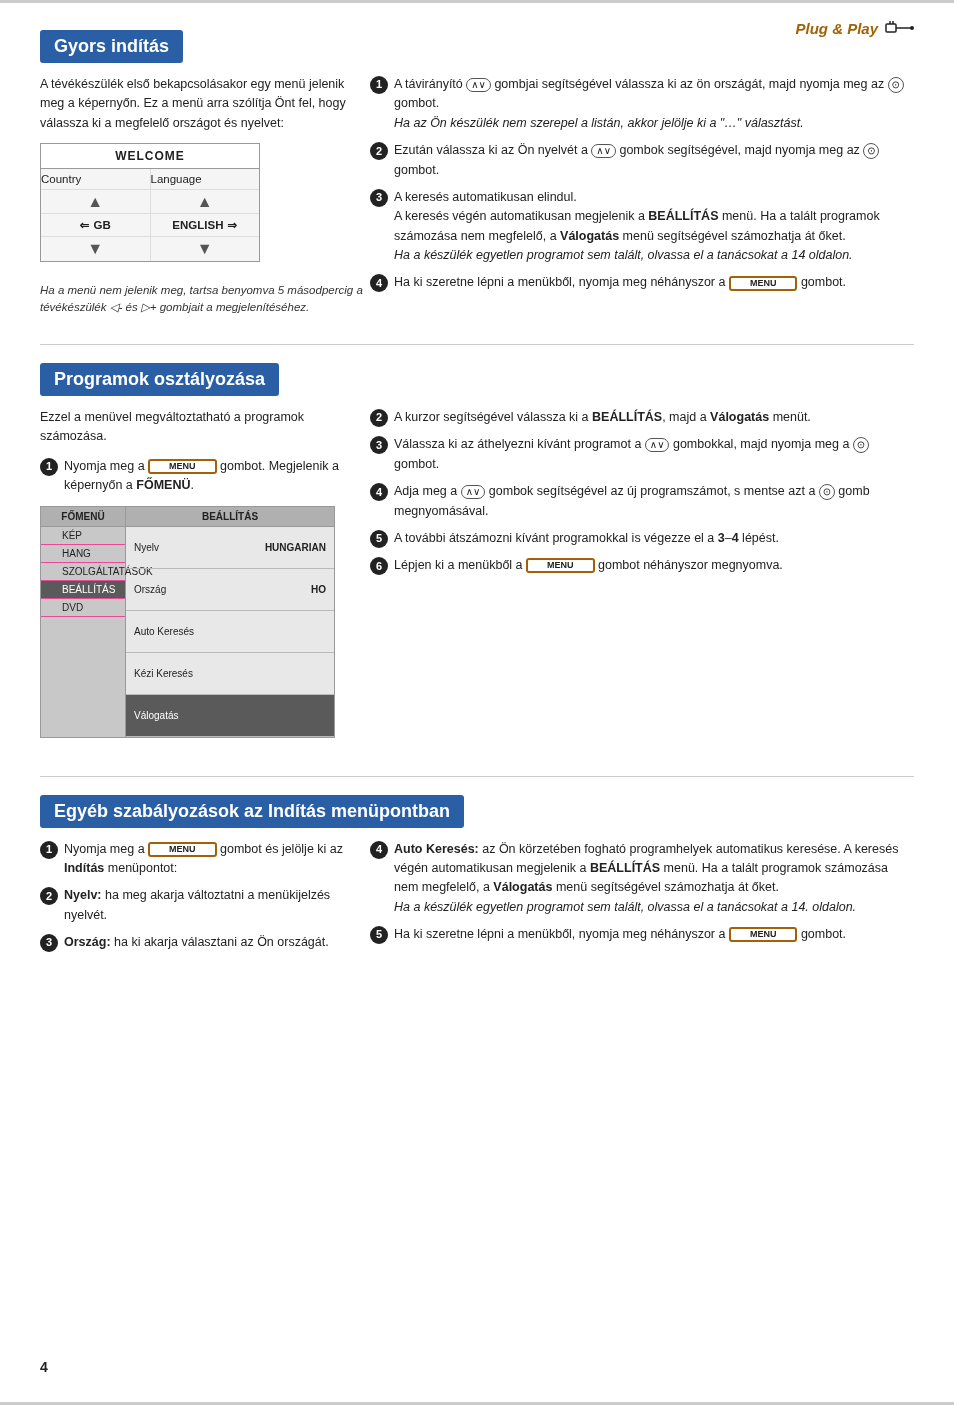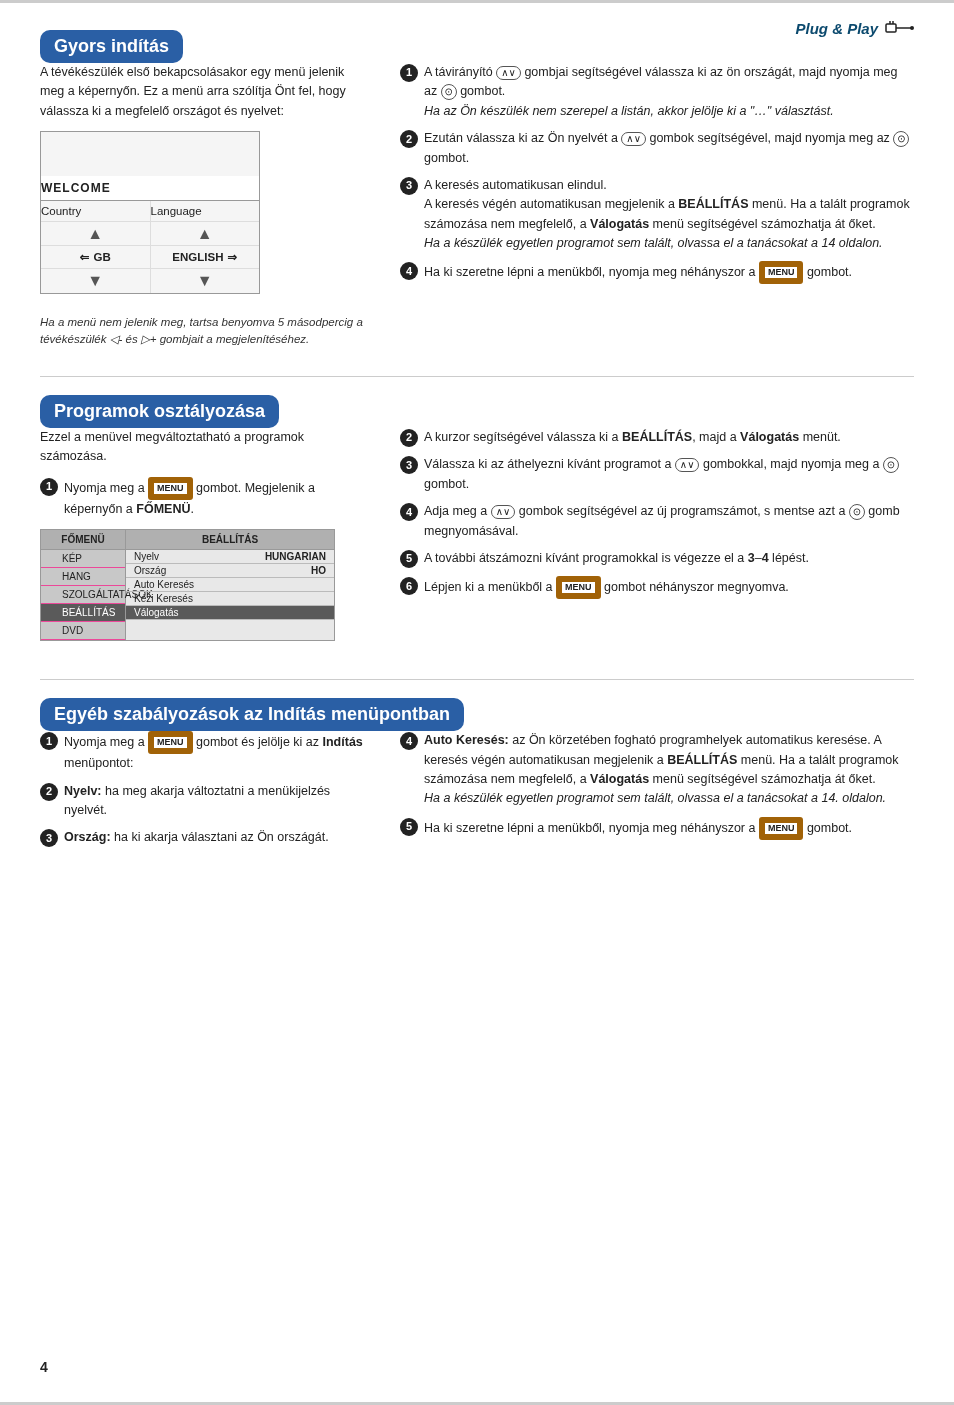--- a/index.html
+++ b/index.html
@@ -19,43 +19,43 @@
       position: absolute;
       top: 18px;
       right: 40px;
       display: flex;
       align-items: center;
       gap: 6px;
     }
     .plug-play-text {
       font-size: 15px;
       font-weight: bold;
-      color: #0c4a6e;
+      color: #a16207;
       font-style: italic;
     }
 
     
     .section-header {
       background: #2a5fa5;
       color: #fff;
       font-size: 18px;
       font-weight: bold;
       padding: 6px 14px;
       display: inline-block;
-      border-radius: 10px;
+      margin-bottom: 12px;
+      border-radius: 3px;
     }
 
     
     .section {
       margin-bottom: 28px;
     }
 
     .two-col {
       display: flex;
-      gap: 30px;
     }
     .col-left {
       flex: 0 0 330px;
     }
     .col-right {
       flex: 1;
     }
 
     .section-body-text {
       font-size: 12.5px;
@@ -66,25 +66,25 @@
     
     .welcome-box {
       border: 1.5px solid #999;
       width: 220px;
       margin: 10px 0;
       background: #f5f5f5;
     }
     .welcome-header {
       background: #fff;
       border-bottom: 1.5px solid #999;
+      text-align: center;
       font-weight: bold;
       font-size: 12px;
       padding: 5px 0;
       letter-spacing: 1px;
-      margin-top: 44px;
     }
     .welcome-row {
       display: flex;
       border-bottom: 1px solid #ddd;
     }
     .welcome-col {
       flex: 1;
       padding: 4px 0;
       font-size: 11.5px;
     }
@@ -185,23 +185,23 @@
       border: 1px solid #555;
       border-radius: 10px;
       padding: 1px 4px;
       font-size: 10px;
       line-height: 1;
       vertical-align: middle;
     }
     .remote-btn-menu {
       display: inline-flex;
       align-items: center;
-      border: 6px solid #a16207;
+      border: 2px solid #a16207;
       border-radius: 3px;
-      padding: 1px 3px;
+      padding: 1px 19px;
       font-size: 9px;
       font-weight: bold;
       line-height: 1;
       vertical-align: middle;
     }
     .remote-ok {
       display: inline-flex;
       align-items: center;
       border: 1px solid #555;
       border-radius: 50%;
@@ -252,21 +252,21 @@
       background: #b0b0b0;
       text-align: center;
       font-weight: bold;
       font-size: 10px;
       padding: 4px 2px;
       border-bottom: 1px solid #999;
     }
     .menu-right-item {
       display: flex;
       justify-content: space-between;
-      padding: 1px 8px;
+      padding: 15px 8px;
       font-size: 10px;
       border-bottom: 1px solid #bbb;
     }
     .menu-right-item.highlighted {
       background: #5a5a5a;
       color: #fff;
     }
     .menu-right-item .val {
       font-weight: bold;
     }

